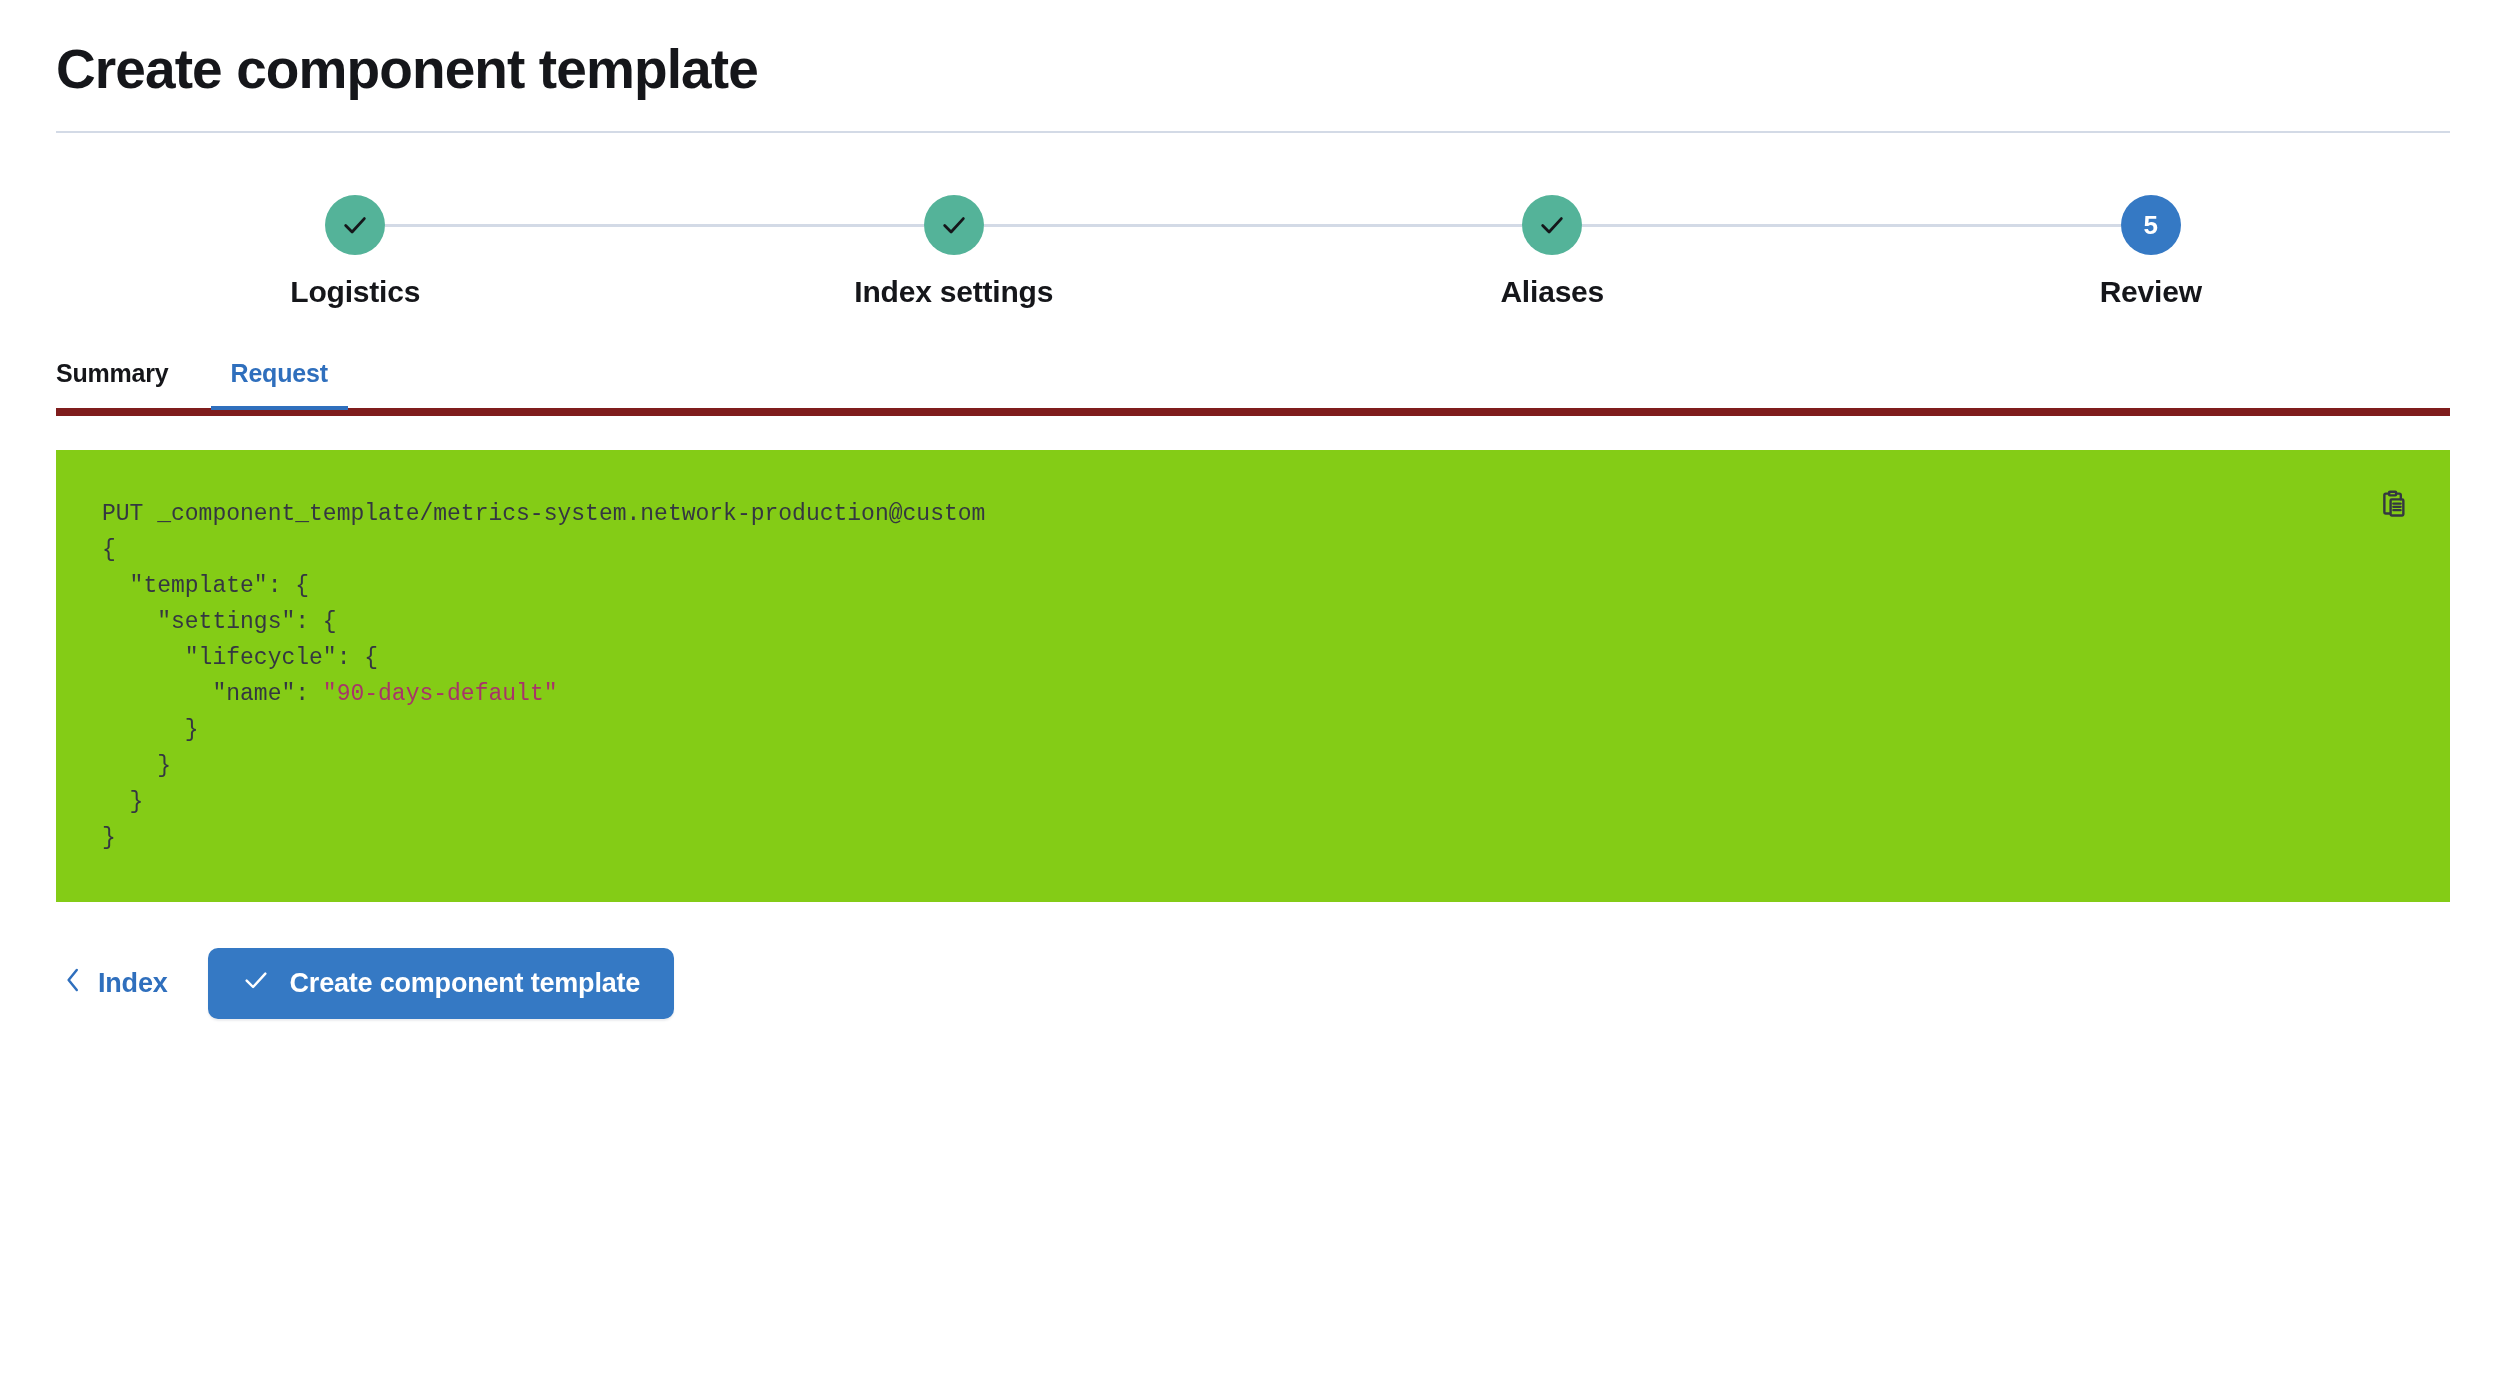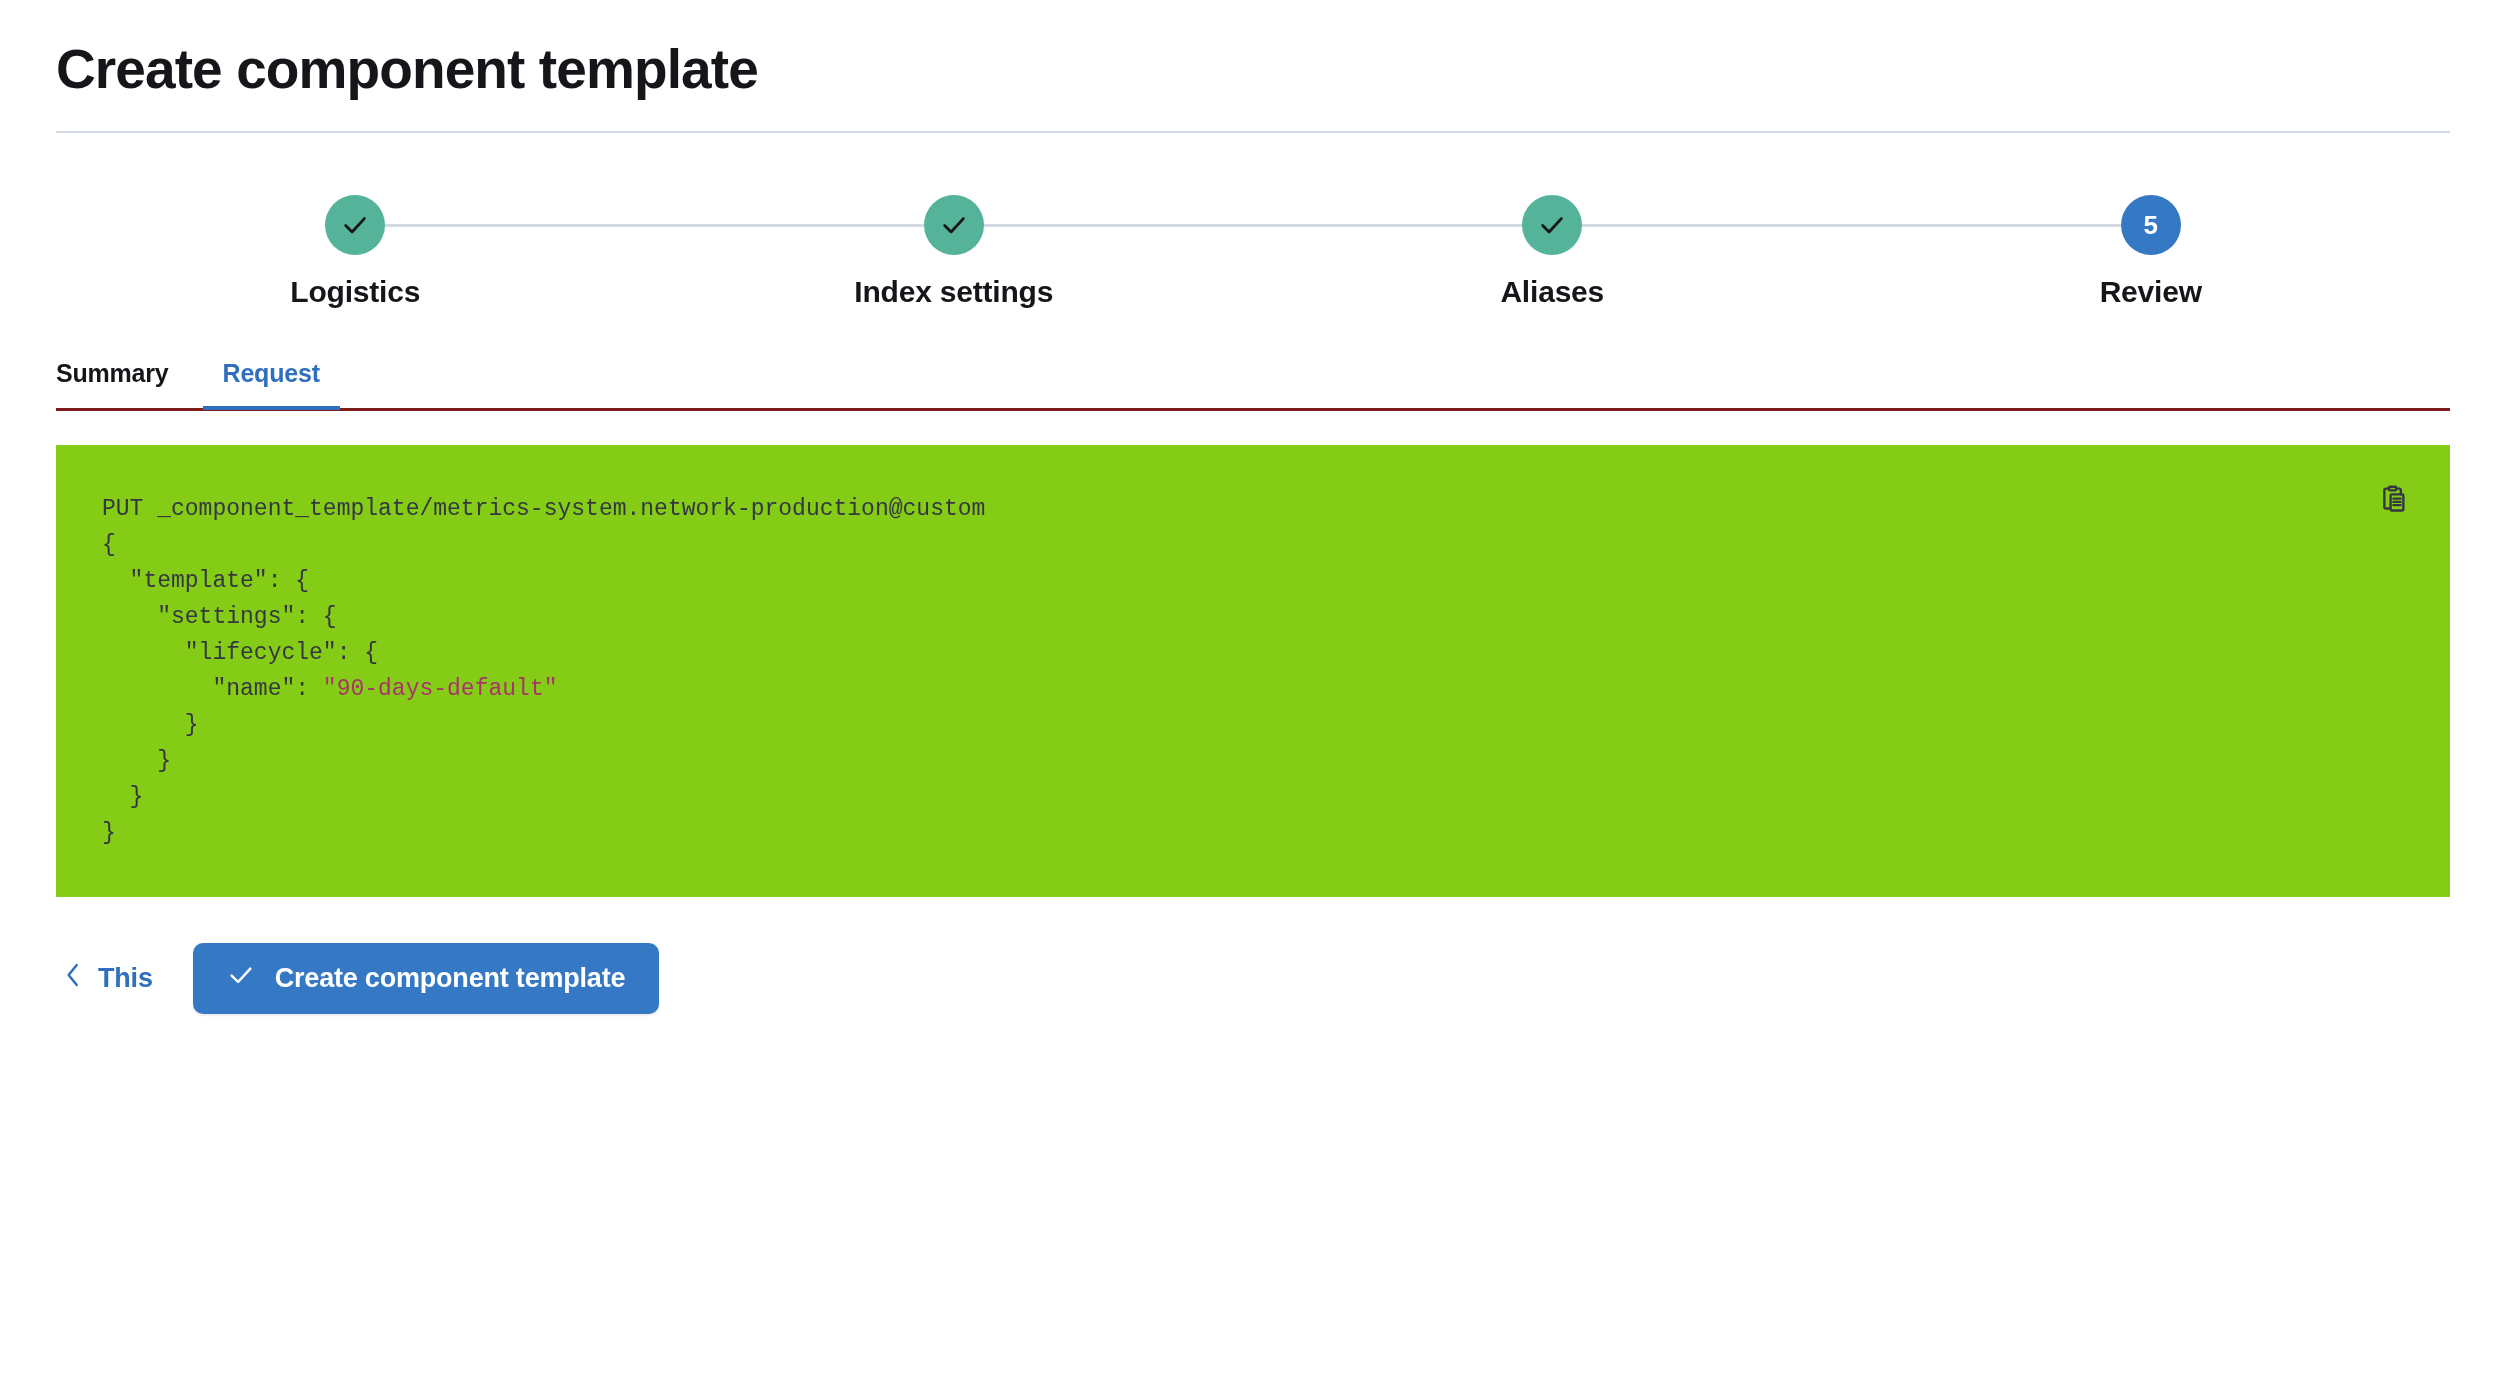--- a/index.html
+++ b/index.html
@@ -101,23 +101,23 @@
     font-size: 39px;
     font-weight: 700;
     letter-spacing: -0.5px;
     color: #15161a;
   }
 
   
   .tabs {
     margin-top: 46px;
     display: flex;
-    gap: 8px;
-    position: relative;
-    border-bottom: 3px solid #7f1d1d;
+    gap: 16px;
+    position: relative;
+    border-bottom: 8px solid #7f1d1d;
   }
   .tab {
     font-size: 25px;
     font-weight: 700;
     color: #15161a;
     padding: 4px 20px 20px 20px;
     position: relative;
     background: none;
     border: none;
     cursor: pointer;
@@ -314,21 +314,21 @@
   </div>
 
   <div class="footer-actions">
 
     <button class="back-link">
       <span>
         <svg width="22" height="30" viewBox="0 0 16 24" fill="none" stroke="#2f6fbd" stroke-width="2" stroke-linecap="round" stroke-linejoin="round">
             <polyline points="11,4 4.5,12 11,20"></polyline>
           </svg>
       </span>
-      <span>This</span>
+      <span>Index</span>
     </button>
 
     <button class="primary-btn">
       <span>
         <svg width="28" height="28" viewBox="0 0 24 24" fill="none" stroke="#ffffff" stroke-width="2.1" stroke-linecap="round" stroke-linejoin="round">
             <polyline points="4,12.5 9.5,18 20,6.5"></polyline>
           </svg>
       </span>
       <span>Create component template</span>
     </button>

